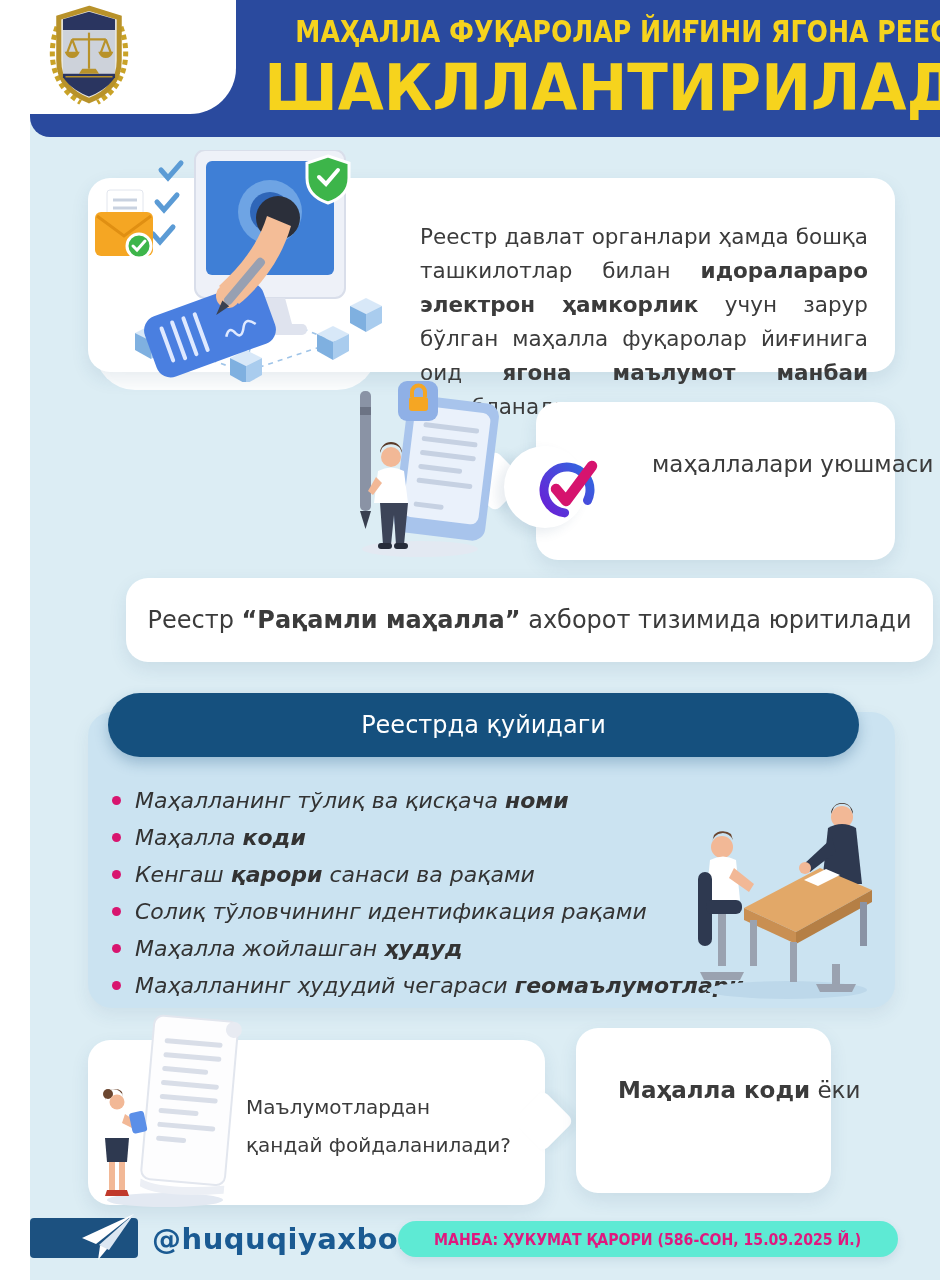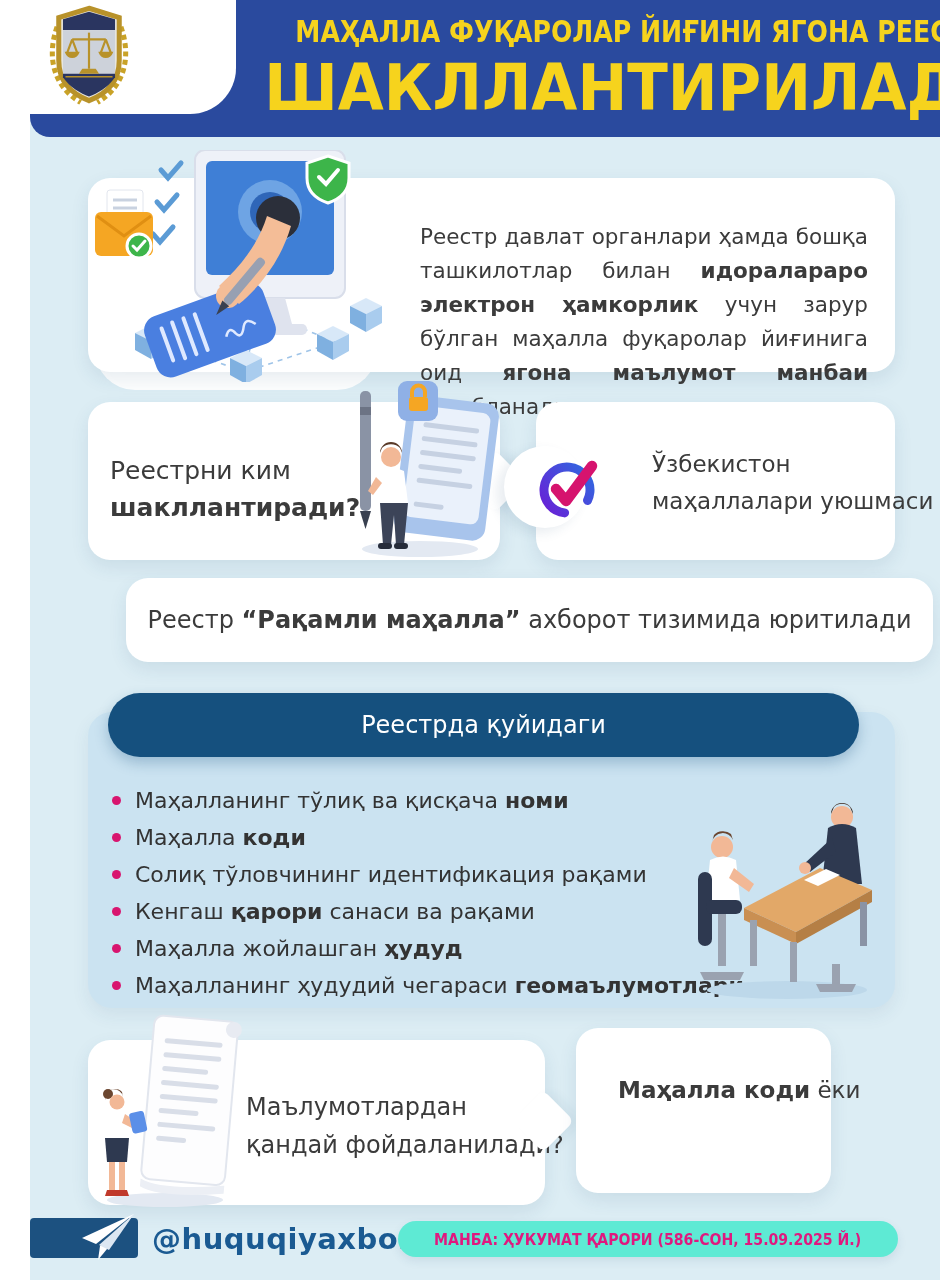--- a/index.html
+++ b/index.html
@@ -46,26 +46,26 @@
                justify-content:center;margin-left:38px;}
   .system-text{font-size:24px;color:#3b3b3b;white-space:nowrap;}
   
   .registry-card{left:88px;top:712px;width:807px;height:296px;background:#cbe3f1;border-radius:24px;
                  box-shadow:0 7px 18px rgba(40,80,120,.08);}
   .banner{left:108px;top:693px;width:751px;height:64px;background:#15507e;border-radius:32px;
           display:flex;align-items:center;justify-content:center;color:#ffffff;font-size:24px;
           box-shadow:0 6px 14px rgba(21,80,126,.28);white-space:nowrap;}
   .list{left:112px;top:788px;width:566px;}
   .li{display:flex;align-items:flex-start;margin-bottom:12px;font-size:22px;line-height:25px;
-      color:#333333;white-space:nowrap;}
+      color:#333333;white-space:nowrap;font-style:italic;}
   .dot{flex:0 0 auto;width:9px;height:9px;border-radius:50%;background:#d8156f;margin:8px 14px 0 0;}
   .illu-desk{left:692px;top:776px;}
   
   .usage-card{left:88px;top:1040px;width:457px;height:165px;}
-  .usage-text{position:absolute;left:158px;top:48px;font-size:24px;line-height:38px;color:#3b3b3b;white-space:nowrap;}
+  .usage-text{position:absolute;left:158px;top:48px;font-size:20px;line-height:38px;color:#3b3b3b;white-space:nowrap;}
   .illu-woman{left:95px;top:1012px;}
   .chev-2{left:521px;top:1099px;}
   .method-card{left:576px;top:1028px;width:255px;height:165px;}
   .method-text{position:absolute;left:42px;top:44px;font-size:23px;line-height:37px;color:#3b3b3b;white-space:nowrap;}
   
   .foot-rect{left:30px;top:1218px;width:108px;height:40px;background:#1c5180;border-radius:4px;}
   .foot-plane{left:76px;top:1208px;}
   .handle{left:152px;top:1222px;font-size:29px;font-weight:bold;color:#1a5a92;letter-spacing:.5px;}
   .source-pill{left:398px;top:1221px;width:500px;height:36px;background:#5eead4;border-radius:18px;
                display:flex;align-items:center;justify-content:center;
@@ -160,26 +160,20 @@
     </g>
     <circle cx="183" cy="68" r="22" fill="#2b2f3a"></circle>
     <path d="M196 76 C186 110 166 136 144 154 L124 136 C148 114 164 92 172 66 Z" fill="#f4bd97"></path>
     <circle cx="133" cy="146" r="12" fill="#f4bd97"></circle>
     <g transform="rotate(40 133 150)">
       <rect x="129" y="96" width="9" height="58" rx="4" fill="#97a0b2"></rect>
       <path d="M129 154 l4.5 15 l4.5 -15 z" fill="#394050"></path>
     </g>
   </svg>
 
-  <div class="card who-card">
-    <div class="who-text">
-      <div>Реестрни ким</div>
-      <b>шакллантиради?</b>
-    </div>
-  </div>
   <div class="abs chev chev-1"></div>
   <svg class="abs illu-man" width="178" height="178" viewBox="0 0 178 178">
     <ellipse cx="92" cy="168" rx="58" ry="8" fill="#e3e9f2"></ellipse>
     <g transform="rotate(7 118 90)">
       <rect x="72" y="18" width="92" height="138" rx="13" fill="#a8c4ec"></rect>
       <rect x="80" y="28" width="76" height="112" rx="8" fill="#eaf1fb"></rect>
       <g fill="#c6d1e2">
         <rect x="90" y="44" width="56" height="5" rx="2.5"></rect>
           <rect x="90" y="58" width="56" height="5" rx="2.5"></rect>
         <rect x="90" y="72" width="56" height="5" rx="2.5"></rect>
@@ -197,21 +191,20 @@
     <path d="M52 72 a11 11 0 0 1 22 0 l-2 -5 a11 9 0 0 0 -18 0 z" fill="#5a3a28"></path>
     <circle cx="63" cy="76" r="10" fill="#f2b896"></circle>
     <path d="M50 90 q13 -7 26 0 l4 32 h-34 z" fill="#ffffff"></path>
     <path d="M48 96 l-8 14 l5 4 l9 -12 z" fill="#f2b896"></path>
     <path d="M52 122 h28 l-4 42 h-8 l-2 -30 l-3 30 h-8 z" fill="#3c4458"></path>
     <rect x="50" y="162" width="14" height="6" rx="3" fill="#262c3a"></rect>
     <rect x="66" y="162" width="14" height="6" rx="3" fill="#262c3a"></rect>
   </svg>
   <div class="card answer-card">
     <div class="answer-text">
-      <div>Ўзбекистон</div>
       <div>маҳаллалари уюшмаси</div>
     </div>
   </div>
   <div class="abs bump"></div>
   <svg class="abs check-ic" width="66" height="66" viewBox="0 0 66 66">
     <defs>
       <linearGradient id="ringg" x1="0" y1="0" x2="1" y2="1">
         <stop offset="0" stop-color="#2f6ae0"></stop>
           <stop offset="1" stop-color="#6a1fd6"></stop>
       </linearGradient>
@@ -232,25 +225,25 @@
     <div class="li">
         <span class="dot"></span>
         <span><span>Маҳалланинг тўлиқ ва қисқача </span><b>номи</b><span></span></span>
       </div>
     <div class="li">
         <span class="dot"></span>
         <span><span>Маҳалла </span><b>коди</b><span></span></span>
       </div>
     <div class="li">
         <span class="dot"></span>
+        <span><span>Кенгаш </span><b>қарори</b><span> санаси ва рақами</span></span>
+      </div>
+    <div class="li">
+        <span class="dot"></span>
         <span><span>Солиқ тўловчининг идентификация рақами</span><b></b><span></span></span>
-      </div>
-    <div class="li">
-        <span class="dot"></span>
-        <span><span>Кенгаш </span><b>қарори</b><span> санаси ва рақами</span></span>
       </div>
     <div class="li">
         <span class="dot"></span>
         <span><span>Маҳалла жойлашган </span><b>ҳудуд</b><span></span></span>
       </div>
     <div class="li">
         <span class="dot"></span>
         <span><span>Маҳалланинг ҳудудий чегараси </span><b>геомаълумотлари</b><span></span></span>
       </div>
   </div>

